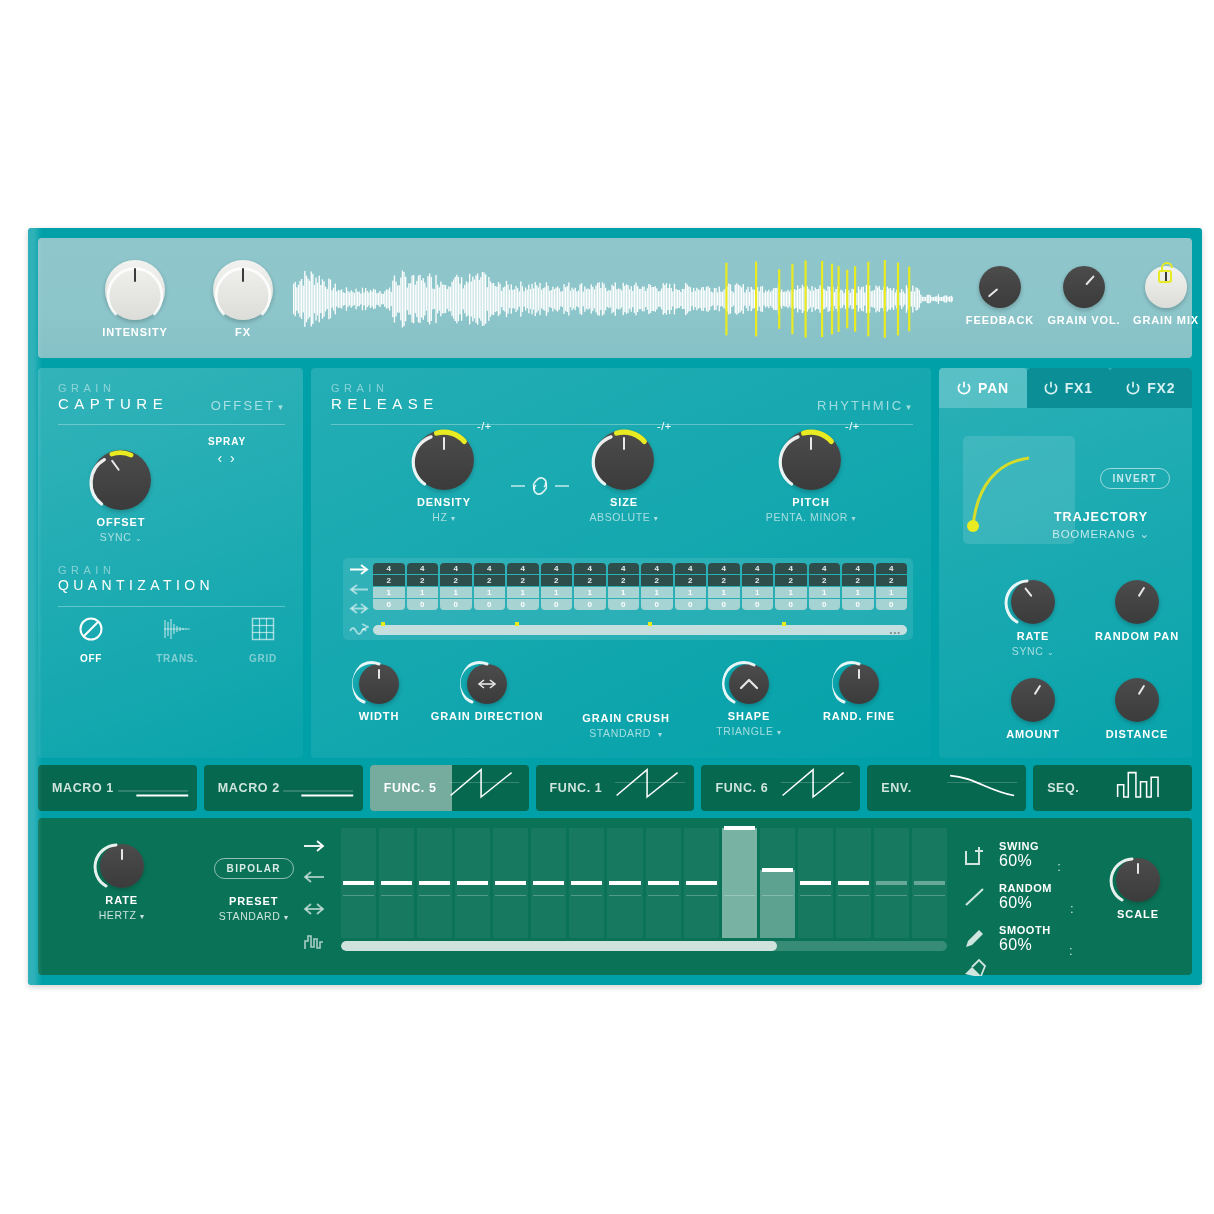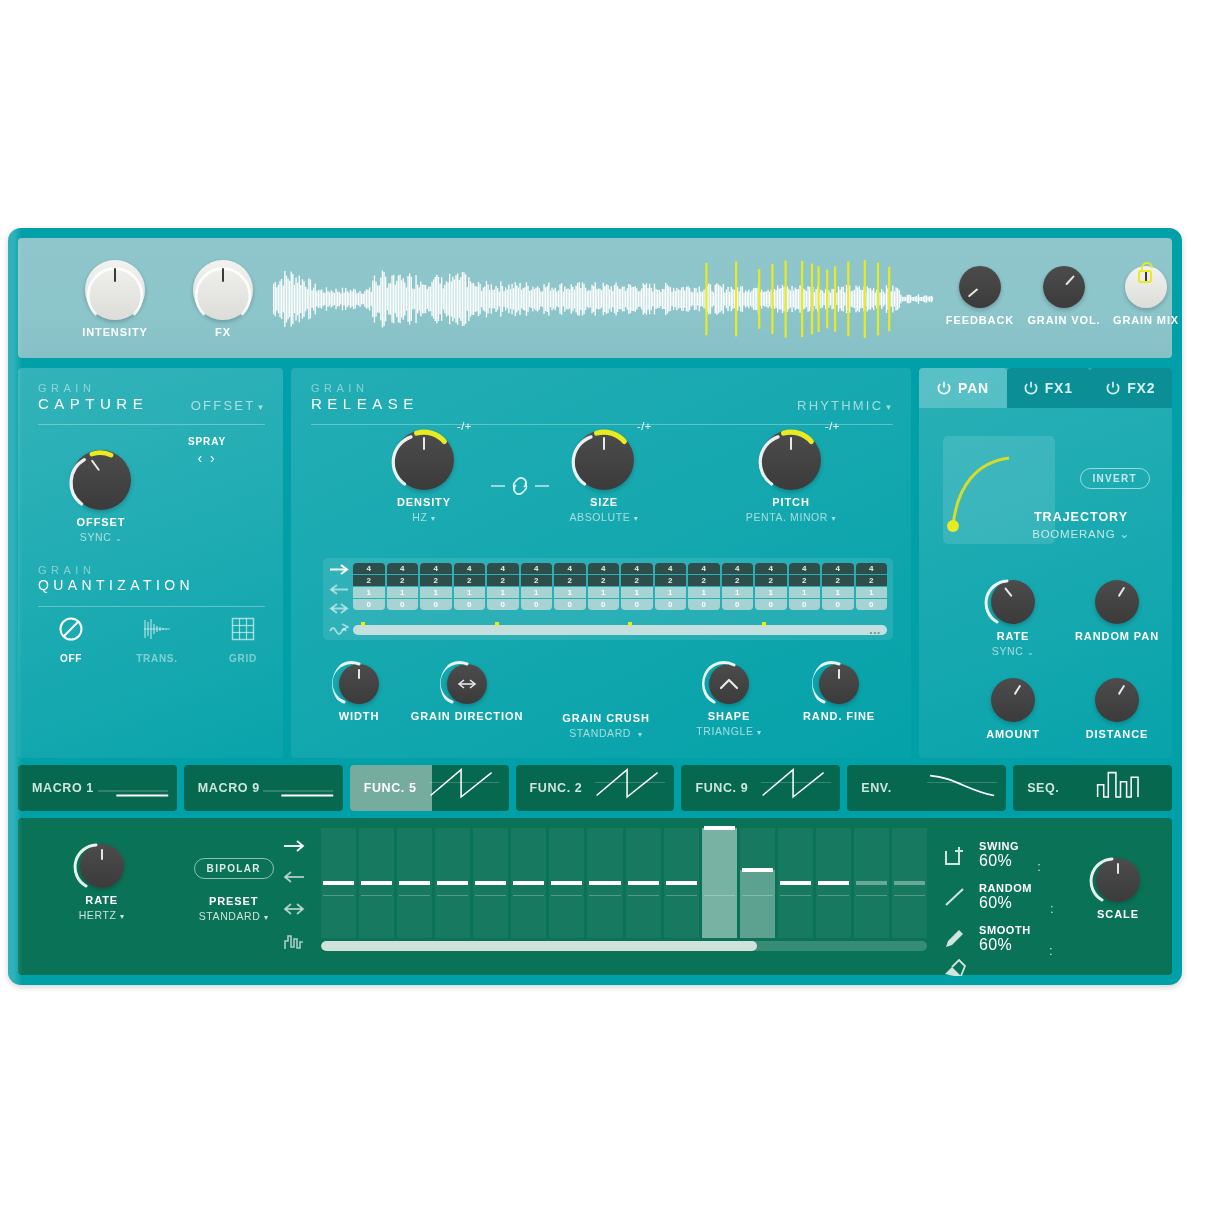--- a/index.html
+++ b/index.html
@@ -6,24 +6,24 @@
   body {
     width:1214px; height:1214px;
     background:#ffffff;
     font-family:"Liberation Sans", sans-serif;
     overflow:hidden;
     position:relative;
   }
   
   #plugin {
     position:absolute;
-    left:8px; top:228px;
+    left:28px; top:228px;
     width:1174px; height:757px;
     background:#00a0a8;
-    border-radius:13px;
+    border-radius:3px;
     box-shadow:0 2px 6px rgba(0,0,0,.18);
     overflow:hidden;
   }
   #plugin::after{
     content:""; position:absolute; inset:0;
     background:linear-gradient(90deg,rgba(255,255,255,.18) 0 6px,rgba(255,255,255,0) 14px);
     pointer-events:none;
   }
 
   
@@ -1108,43 +1108,43 @@
 
   <div id="modstrip">
       <div class="modtab ">
         <div class="mlabel">MACRO 1</div>
         <svg class="shape" viewBox="0 0 100 48" preserveAspectRatio="none">
           <line x1="4" y1="34" x2="96" y2="34" stroke="rgba(255,255,255,.35)" stroke-width="1.4"></line>
           <line x1="28" y1="40" x2="96" y2="40" stroke="#ffffff" stroke-width="2.6"></line>
         </svg>
       </div>
       <div class="modtab ">
-        <div class="mlabel">MACRO 9</div>
+        <div class="mlabel">MACRO 2</div>
         <svg class="shape" viewBox="0 0 100 48" preserveAspectRatio="none">
           <line x1="4" y1="34" x2="96" y2="34" stroke="rgba(255,255,255,.35)" stroke-width="1.4"></line>
           <line x1="28" y1="40" x2="96" y2="40" stroke="#ffffff" stroke-width="2.6"></line>
         </svg>
       </div>
       <div class="modtab sel">
         <div class="selbg"></div>
         <div class="mlabel">FUNC. 5</div>
         <svg class="shape" viewBox="0 0 100 48" preserveAspectRatio="none">
           <line x1="4" y1="23" x2="96" y2="23" stroke="rgba(255,255,255,.28)" stroke-width="1"></line>
           <path d="M6 40 L46 6 L46 42 L86 10" fill="none" stroke="#ffffff" stroke-width="2"></path>
         </svg>
       </div>
       <div class="modtab ">
-        <div class="mlabel">FUNC. 2</div>
+        <div class="mlabel">FUNC. 1</div>
         <svg class="shape" viewBox="0 0 100 48" preserveAspectRatio="none">
           <line x1="4" y1="23" x2="96" y2="23" stroke="rgba(255,255,255,.28)" stroke-width="1"></line>
           <path d="M6 40 L46 6 L46 42 L86 10" fill="none" stroke="#ffffff" stroke-width="2"></path>
         </svg>
       </div>
       <div class="modtab ">
-        <div class="mlabel">FUNC. 9</div>
+        <div class="mlabel">FUNC. 6</div>
         <svg class="shape" viewBox="0 0 100 48" preserveAspectRatio="none">
           <line x1="4" y1="23" x2="96" y2="23" stroke="rgba(255,255,255,.28)" stroke-width="1"></line>
           <path d="M6 40 L46 6 L46 42 L86 10" fill="none" stroke="#ffffff" stroke-width="2"></path>
         </svg>
       </div>
       <div class="modtab ">
         <div class="mlabel">ENV.</div>
         <svg class="shape" viewBox="0 0 100 48" preserveAspectRatio="none">
           <line x1="4" y1="23" x2="96" y2="23" stroke="rgba(255,255,255,.28)" stroke-width="1"></line>
           <path d="M8 14 C 40 16, 58 34, 92 40" fill="none" stroke="#ffffff" stroke-width="2.2"></path>

